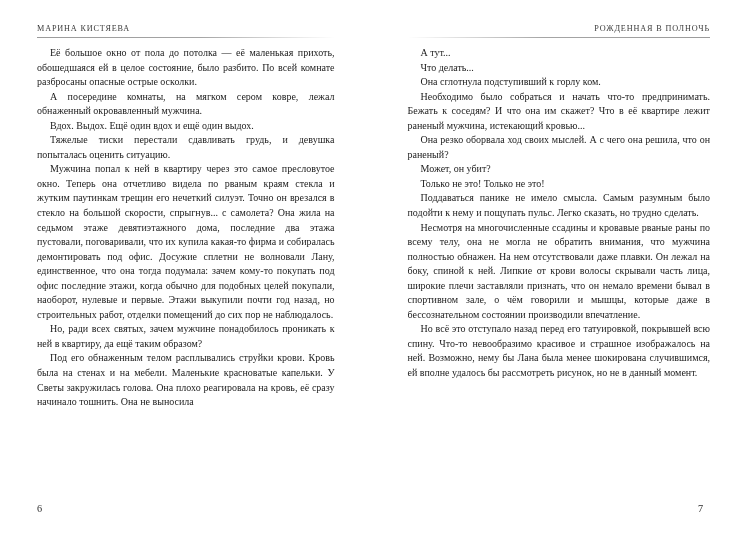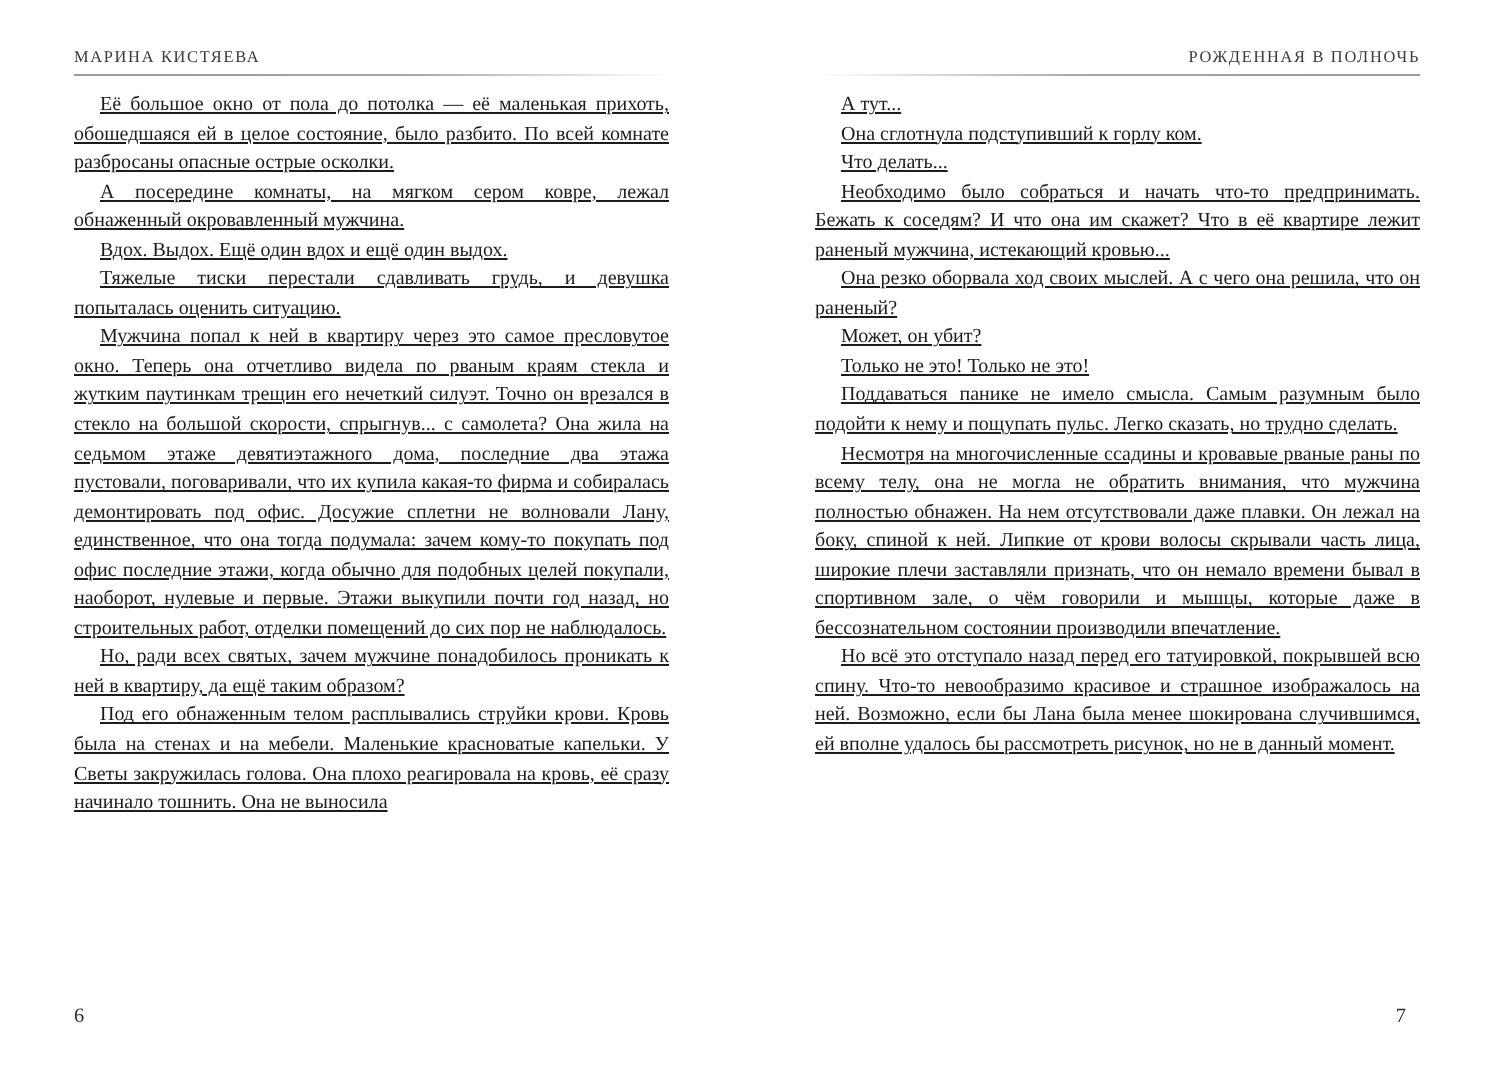--- a/index.html
+++ b/index.html
@@ -20,21 +20,20 @@
     height: 540px;
     display: flex;
     background: #ffffff;
   }
   .page {
     position: relative;
     width: 372.5px;
     height: 540px;
     box-sizing: border-box;
     background: #ffffff;
-    text-decoration: underline;
   }
   .page-left  { padding: 0 38px 0 37px; }
   .page-right { padding: 0 35px 0 35px; }
 
   
   .runhead {
     position: relative;
     height: 46px;
     box-sizing: border-box;
   }
@@ -114,27 +113,27 @@
   </div>
 
   <div class="page page-right">
     <div class="runhead runhead-right">
       <div class="runhead-text">РОЖДЕННАЯ В ПОЛНОЧЬ</div>
       <div class="rule"></div>
     </div>
 
     <div class="textblock">
       <p>А тут...</p>
+      <p>Что делать...</p>
       <p>Она сглотнула подступивший к горлу ком.</p>
-      <p>Что делать...</p>
       <p>Необходимо было собраться и начать что-то предпринимать. Бежать к соседям? И что она им скажет? Что в её квартире лежит раненый мужчина, истекающий кровью...</p>
       <p>Она резко оборвала ход своих мыслей. А с чего она решила, что он раненый?</p>
       <p>Может, он убит?</p>
       <p>Только не это! Только не это!</p>
       <p>Поддаваться панике не имело смысла. Самым разумным было подойти к нему и пощупать пульс. Легко сказать, но трудно сделать.</p>
       <p>Несмотря на многочисленные ссадины и кровавые рваные раны по всему телу, она не могла не обратить внимания, что мужчина полностью обнажен. На нем отсутствовали даже плавки. Он лежал на боку, спиной к ней. Липкие от крови волосы скрывали часть лица, широкие плечи заставляли признать, что он немало времени бывал в спортивном зале, о чём говорили и мышцы, которые даже в бессознательном состоянии производили впечатление.</p>
-      <p>Но всё это отступало назад перед его татуировкой, покрывшей всю спину. Что-то невообразимо красивое и страшное изображалось на ней. Возможно, если бы Лана была менее шокирована случившимся, ей вполне удалось бы рассмотреть рисунок, но не в данный момент.</p>
+      <p>Но всё это отступало назад перед его татуировкой, покрывшей всю спину. Что-то невообразимо красивое и страшное изображалось на ней. Возможно, нему бы Лана была менее шокирована случившимся, ей вполне удалось бы рассмотреть рисунок, но не в данный момент.</p>
     </div>
 
     <div class="folio folio-right">7</div>
   </div>
 
 </div>
 
 </body></html>

